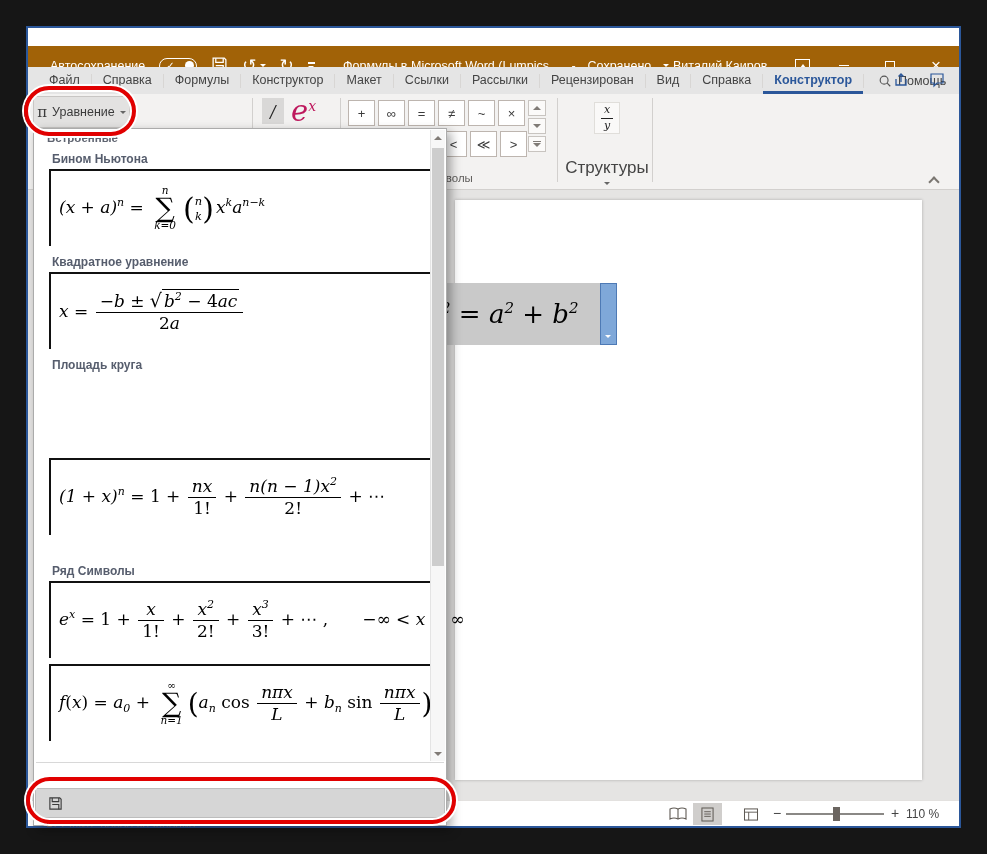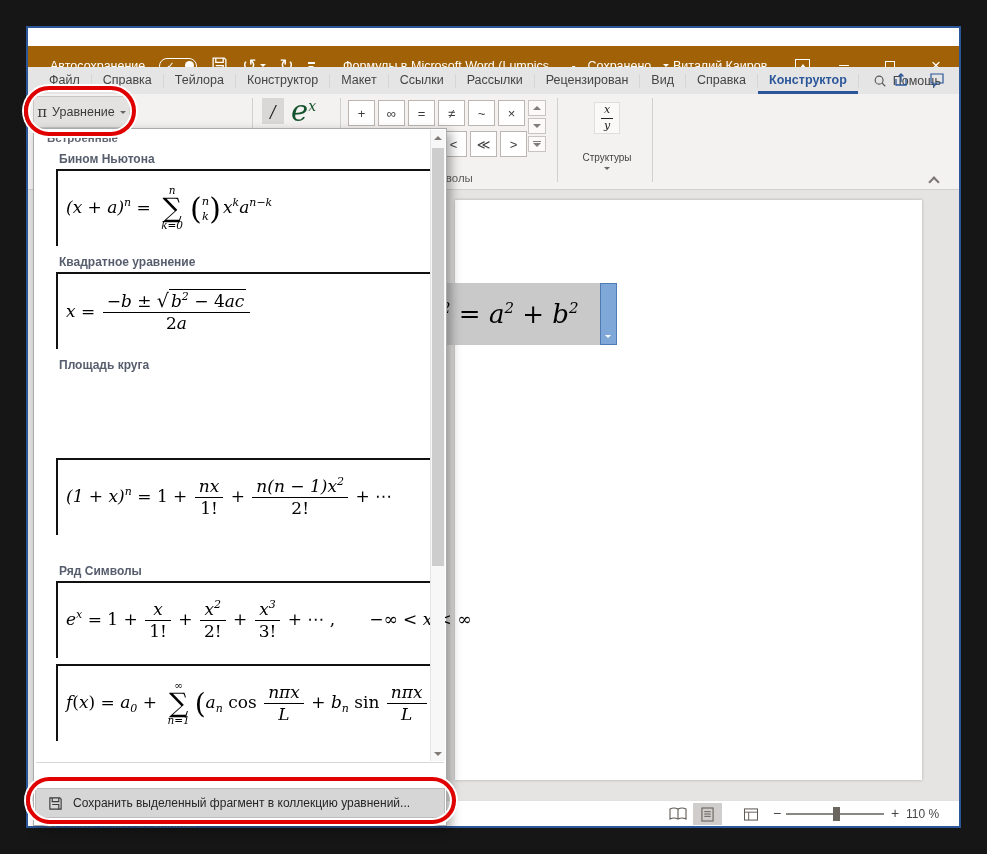--- a/index.html
+++ b/index.html
@@ -44,55 +44,55 @@
   .tabsep { width:1px; height:14px; background:#d8d6d4; }
   .helpbox { display:flex; align-items:center; gap:6px; margin-left:14px; font-size:12.5px; color:#444; cursor:pointer; white-space:nowrap; }
   .tr-share { position:absolute; right:50px; top:5px; cursor:pointer; }
   .tr-comment { position:absolute; right:14px; top:5px; cursor:pointer; }
   
   .ribbon { position:absolute; left:0; top:66px; right:0; height:96px; background:#f3f2f1; border-bottom:1px solid #d2d0ce; }
   .rsep { position:absolute; top:4px; height:84px; width:1px; background:#d2d0ce; }
   .eqbtn { position:absolute; left:5px; top:2px; width:97px; height:32px; background:#e3e2e1; border:1px solid #c8c6c4; border-radius:2px; display:flex; align-items:center; justify-content:center; gap:5px; font-size:12.5px; color:#3b3b3b; cursor:pointer; }
   .eqbtn .pi { font-family:"DejaVu Serif", serif; font-size:15px; }
   .fracbtn { position:absolute; left:234px; top:4px; width:22px; height:26px; background:#d9d8d7; display:flex; align-items:center; justify-content:center; font-family:"DejaVu Serif", serif; font-style:italic; font-size:16px; color:#222; cursor:pointer; }
-  .scriptbtn { position:absolute; left:263px; top:0px; font-family:"DejaVu Serif", serif; font-style:italic; color:#14532d; cursor:pointer; }
+  .scriptbtn { position:absolute; left:263px; top:0px; font-family:"DejaVu Serif", serif; font-style:italic; color:#be185d; cursor:pointer; }
   .scriptbtn .sb-base { font-size:29px; }
   .scriptbtn sup { font-size:14px; position:relative; top:-4px; }
   .symrow { position:absolute; display:flex; gap:3px; }
   .sym { width:27px; height:26px; border:1px solid #bdb5af; background:#fff; font-size:13px; color:#3b3b3b; display:flex; align-items:center; justify-content:center; cursor:pointer; }
   .scrollcol { position:absolute; left:500px; top:6px; display:flex; flex-direction:column; gap:2px; }
   .scb { width:18px; height:16px; background:#fbfaf9; border:1px solid #c8c4c0; display:flex; flex-direction:column; align-items:center; justify-content:center; gap:1px; cursor:pointer; }
   .tri-up { width:0; height:0; border-left:4px solid transparent; border-right:4px solid transparent; border-bottom:4px solid #807b76; }
   .tri-down { width:0; height:0; border-left:4px solid transparent; border-right:4px solid transparent; border-top:4px solid #807b76; }
   .scb-line { width:8px; height:1.5px; background:#807b76; }
   .symlabel { position:absolute; left:384px; top:78px; width:72px; text-align:center; font-size:11.5px; color:#605e5c; }
   .structbtn { position:absolute; left:540px; top:2px; width:78px; height:92px; display:flex; flex-direction:column; align-items:center; padding-top:6px; gap:4px; cursor:pointer; }
   .struct-icon { width:26px; height:32px; background:#faf9f8; border:1px solid #e0deda; display:flex; flex-direction:column; align-items:center; justify-content:center; font-family:"DejaVu Serif", serif; font-style:italic; font-size:11px; line-height:1.1; color:#222; }
   .struct-icon .fline { width:12px; height:1px; background:#222; margin:1px 0; }
-  .struct-label { font-size:10px; color:#444; margin-top:14px; }
+  .struct-label { font-size:17px; color:#444; margin-top:20px; }
   .chev-up { position:absolute; left:902px; top:84px; width:8px; height:8px; border-top:2px solid #7a7671; border-right:2px solid #7a7671; transform:rotate(-45deg); cursor:pointer; }
   
   .docarea { position:absolute; left:0; top:162px; right:0; bottom:26px; background:#e5e4e3; overflow:hidden; }
   .page { position:absolute; left:427px; top:10px; width:467px; height:580px; background:#fff; box-shadow:0 0 3px rgba(0,0,0,.25); }
   .eq-sel { position:absolute; left:405px; top:93px; width:167px; height:62px; background:#c9c9c9; display:flex; align-items:center; padding-left:8px; cursor:pointer; }
   .eq-handle { position:absolute; left:572px; top:93px; width:17px; height:62px; background:#7fa8d9; border:1px solid #4e7ab5; cursor:pointer; }
   .eq-handle .caret-down { position:absolute; left:4px; bottom:6px; }
   
   .statusbar { position:absolute; left:0; bottom:0; right:0; height:26px; background:#fff; border-top:1px solid #e3e1df; }
   .sbv { position:absolute; top:2px; width:29px; height:22px; display:flex; align-items:center; justify-content:center; cursor:pointer; }
   .sbv.sel { background:#d0cecc; }
   .sb-minus { position:absolute; left:745px; top:4px; font-size:14px; color:#444; cursor:pointer; }
   .sb-track { position:absolute; left:758px; top:12px; width:98px; height:2px; background:#8a8885; cursor:pointer; }
   .sb-thumb { position:absolute; left:805px; top:6px; width:7px; height:14px; background:#6b6560; cursor:pointer; }
   .sb-plus { position:absolute; left:863px; top:4px; font-size:14px; color:#444; cursor:pointer; }
   .sb-zoom { position:absolute; left:878px; top:6px; font-size:12px; color:#444; cursor:pointer; }
   
   .dropdown { position:absolute; left:5px; top:100px; width:414px; height:698px; background:#fff; border:1px solid #ababab; box-shadow:4px 4px 10px rgba(0,0,0,.35); z-index:50; }
   .dd-header { position:absolute; left:13px; top:3px; font-size:11.5px; font-weight:bold; color:#5f6470; }
-  #dd-items { position:absolute; left:16px; top:20px; width:398px; }
+  #dd-items { position:absolute; left:0; top:20px; width:398px;padding-left:9px; }
   .dd-entry { height:103px; cursor:pointer; }
   .dd-entry-title { font-size:12px; font-weight:bold; color:#565d6d; padding:3px 0 3px 9px; height:20px; }
   .dd-box { margin-left:6px; width:386px; height:77px; border-top:2px solid #111; border-left:2px solid #111; display:flex; align-items:center; padding-left:8px; background:#fff; }
   .dd-scroll { position:absolute; right:1px; top:1px; width:15px; height:631px; background:#f7f7f7; border-left:1px solid #e4e4e4; }
   .dd-up, .dd-down { position:absolute; left:0; right:0; height:15px; display:flex; align-items:center; justify-content:center; cursor:pointer; }
   .dd-up { top:0; } .dd-down { bottom:0; }
   .dd-thumb { position:absolute; left:1px; right:1px; top:18px; height:418px; background:#cdcdcd; cursor:pointer; }
   .dd-sepline { position:absolute; left:2px; right:2px; top:633px; height:1px; background:#d8d8d8; }
   .dd-foot { position:absolute; left:1px; right:1px; display:flex; align-items:center; gap:10px; padding-left:11px; font-size:12px; color:#262626; cursor:pointer; overflow:hidden; }
   .dd-foot.hl { background:#d6d6d6; border:1px solid #bdbdbd; }
@@ -173,21 +173,21 @@
       <span class="wc close">×</span>
     </div>
   </div>
 
   <div class="tabrow">
     <div id="tabs" class="tabs">
         <span class="tab">Файл</span>
         <i class="tabsep"></i>
         <span class="tab">Справка</span>
         <i class="tabsep"></i>
-        <span class="tab">Тейлора</span>
+        <span class="tab">Формулы</span>
         <i class="tabsep"></i>
         <span class="tab">Конструктор</span>
         <i class="tabsep"></i>
         <span class="tab">Макет</span>
         <i class="tabsep"></i>
         <span class="tab">Ссылки</span>
         <i class="tabsep"></i>
         <span class="tab">Рассылки</span>
         <i class="tabsep"></i>
         <span class="tab">Рецензирован</span>
@@ -353,21 +353,20 @@
     </div>
     <i class="dd-sepline"></i>
     <div class="dd-foot hl" style="top:659px;height:30px">
       <span class="mi-ico">
         <svg width="15" height="15" viewBox="0 0 16 16">
             <path d="M2 2h10.5L14 3.5V14H2z" fill="none" stroke="#3b3b3b" stroke-width="1.2"></path>
             <path d="M4.5 2v4h7V2" fill="none" stroke="#3b3b3b" stroke-width="1.2"></path>
             <path d="M4.5 9h7v5" fill="none" stroke="#3b3b3b" stroke-width="1.2"></path>
           </svg>
       </span>
-      <span class="mi-label">Сохранить выделенный фрагмент в коллекцию уравнений...</span>
     </div>
     <div class="dd-foot clip" style="top:691px">
       <span class="mi-label">Вставить новое уравнение</span>
     </div>
   </div>
 
 </div>
 
 <div class="ring" style="left:24px;top:86px;width:112px;height:50px"></div>
 <div class="ring" style="left:26px;top:777px;width:430px;height:47px"></div>

